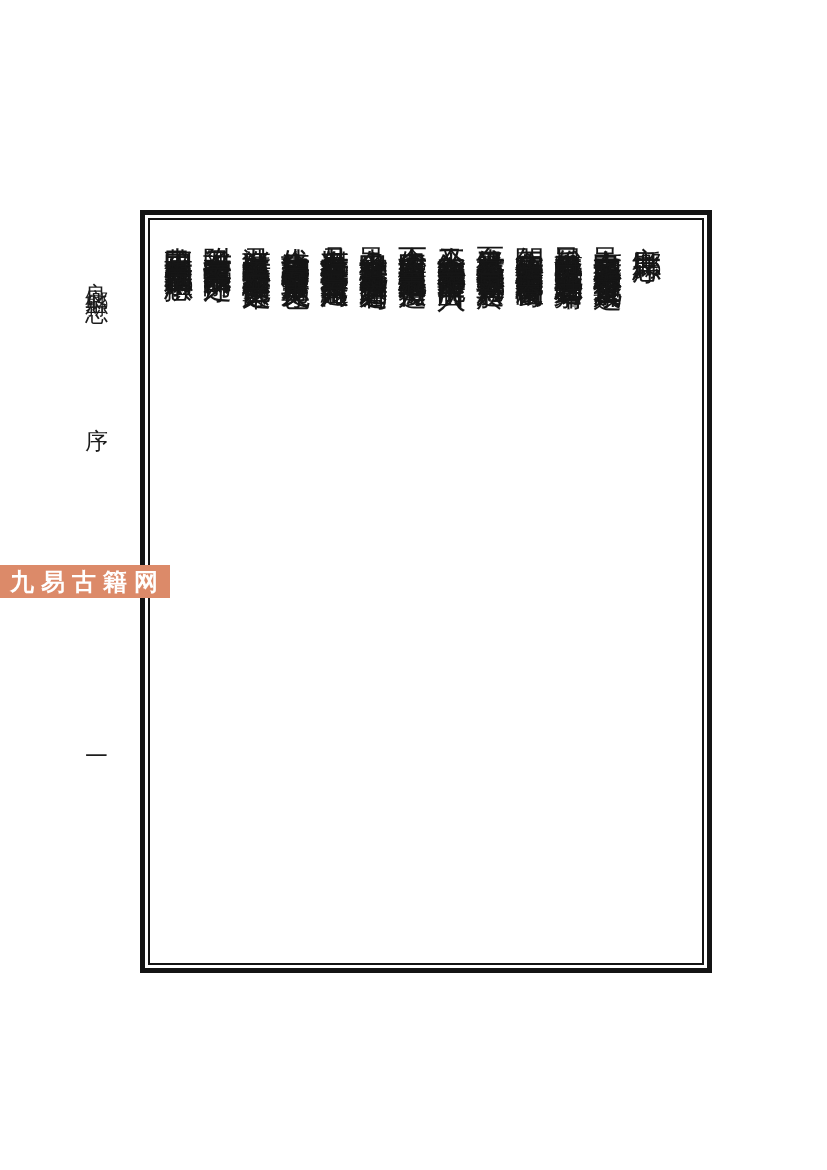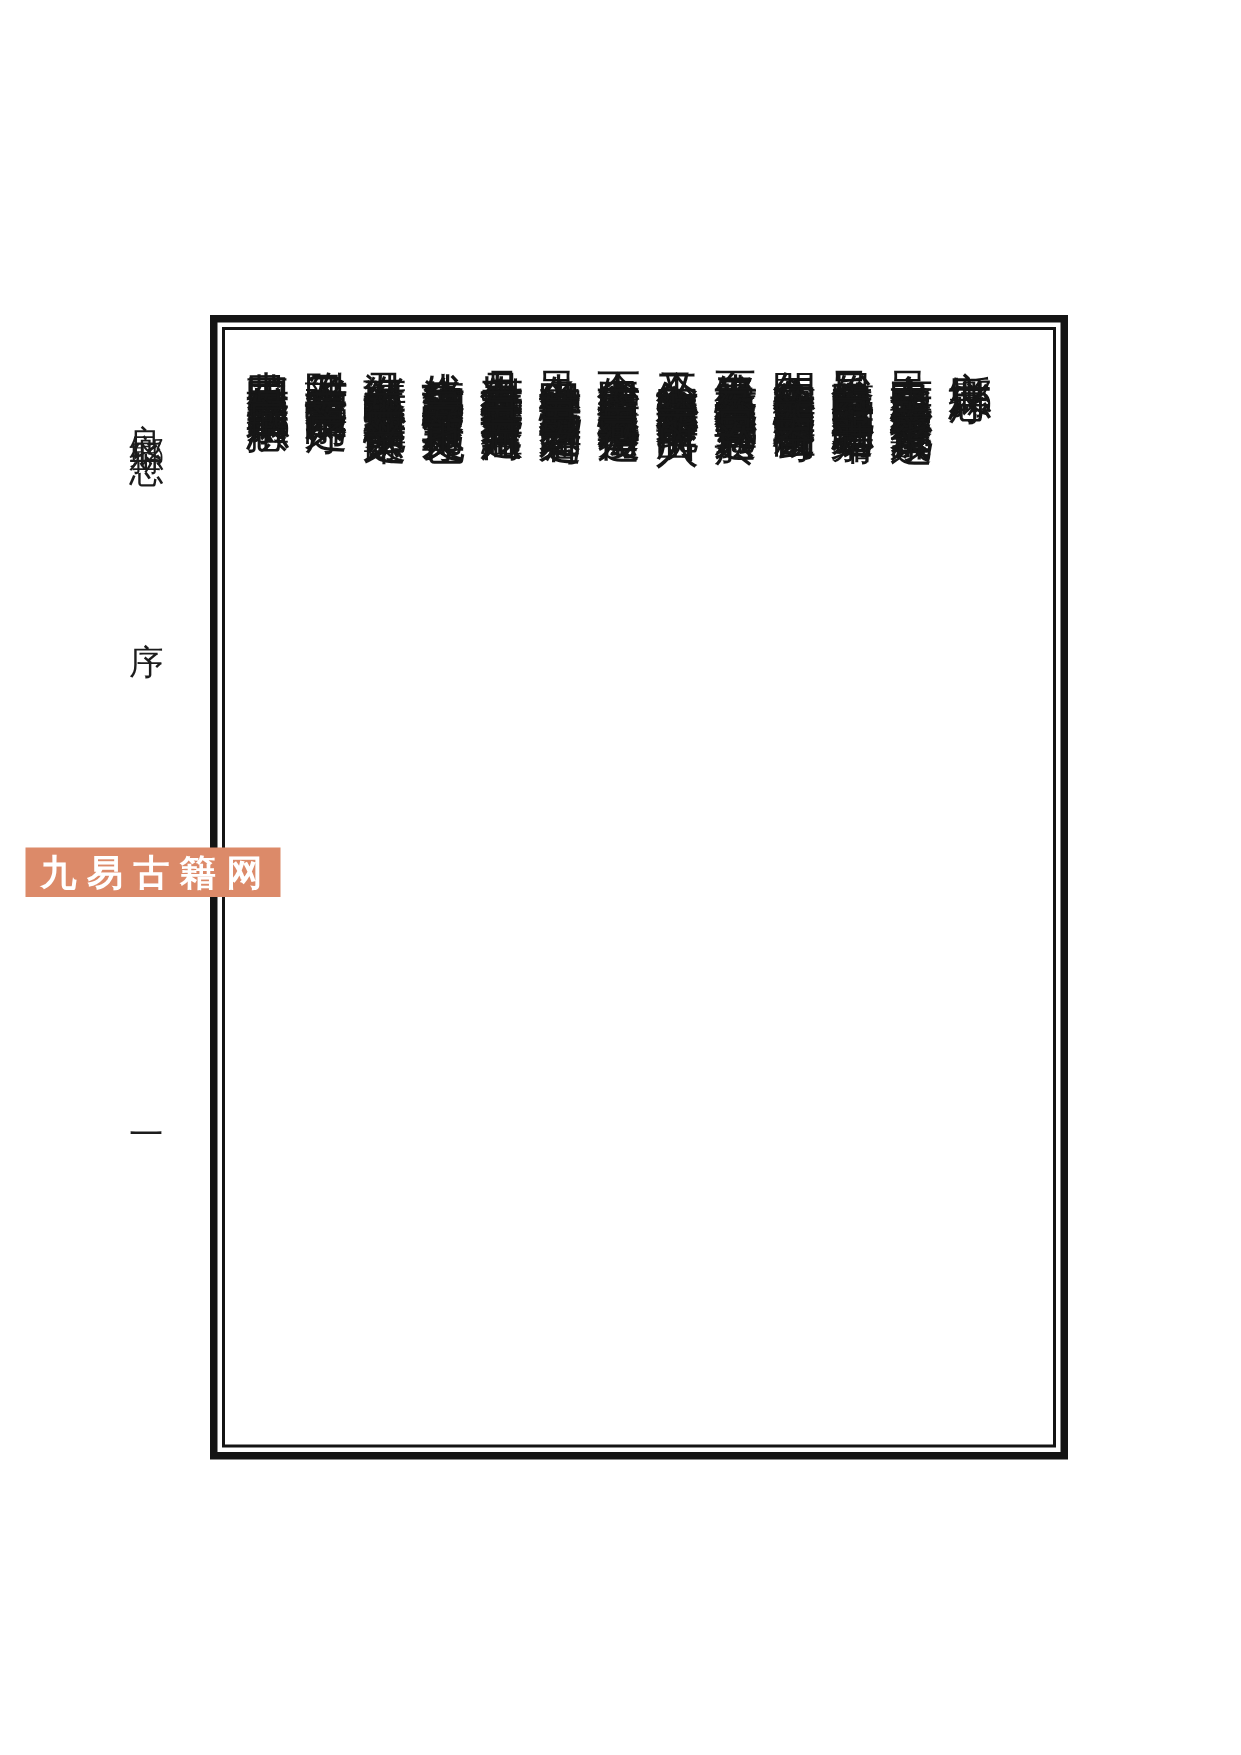--- a/index.html
+++ b/index.html
@@ -98,21 +98,20 @@
     display: flex;
     align-items: center;
     padding-left: 10px;
     box-sizing: border-box;
     font-family: "DejaVu Serif", serif;
     font-weight: bold;
     font-size: 24px;
     letter-spacing: 7px;
     white-space: nowrap;
     overflow: hidden;
-    margin-left: 17px;
   }
 </style>
 </head>
 <body>
 
 <div class="page">
 
   <div class="spine-title">良鄉縣志</div>
 
   <div class="spine-section">序</div>

